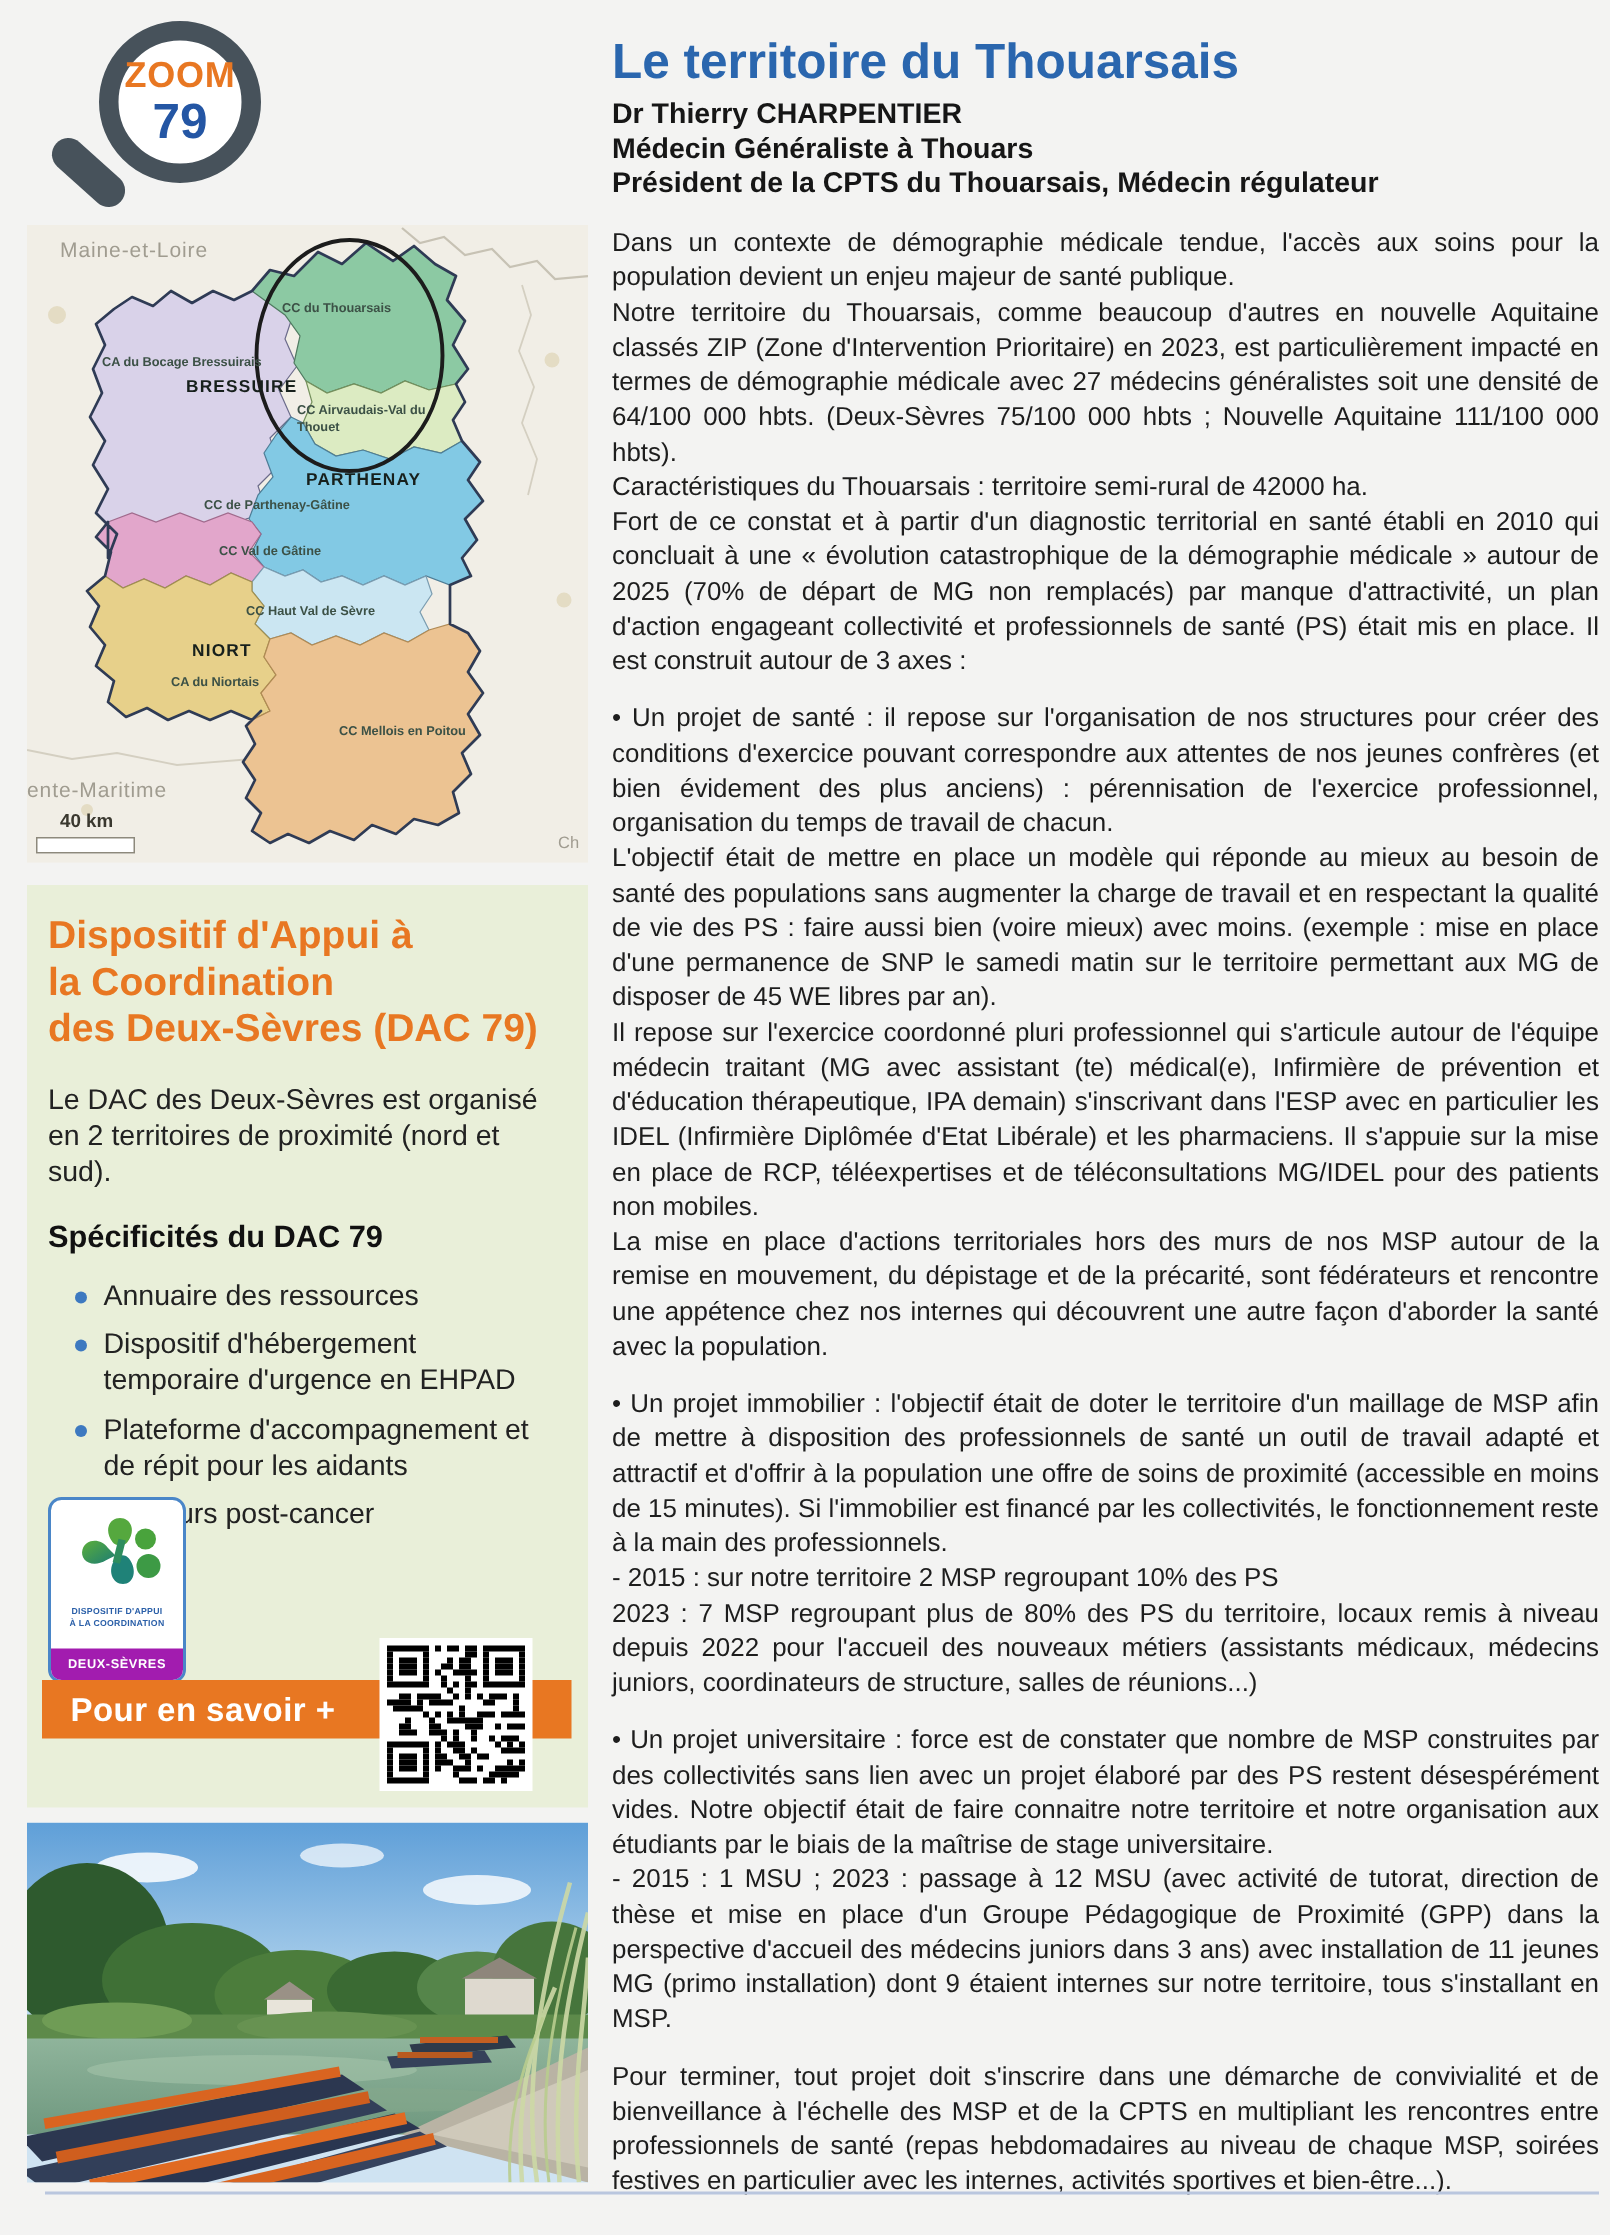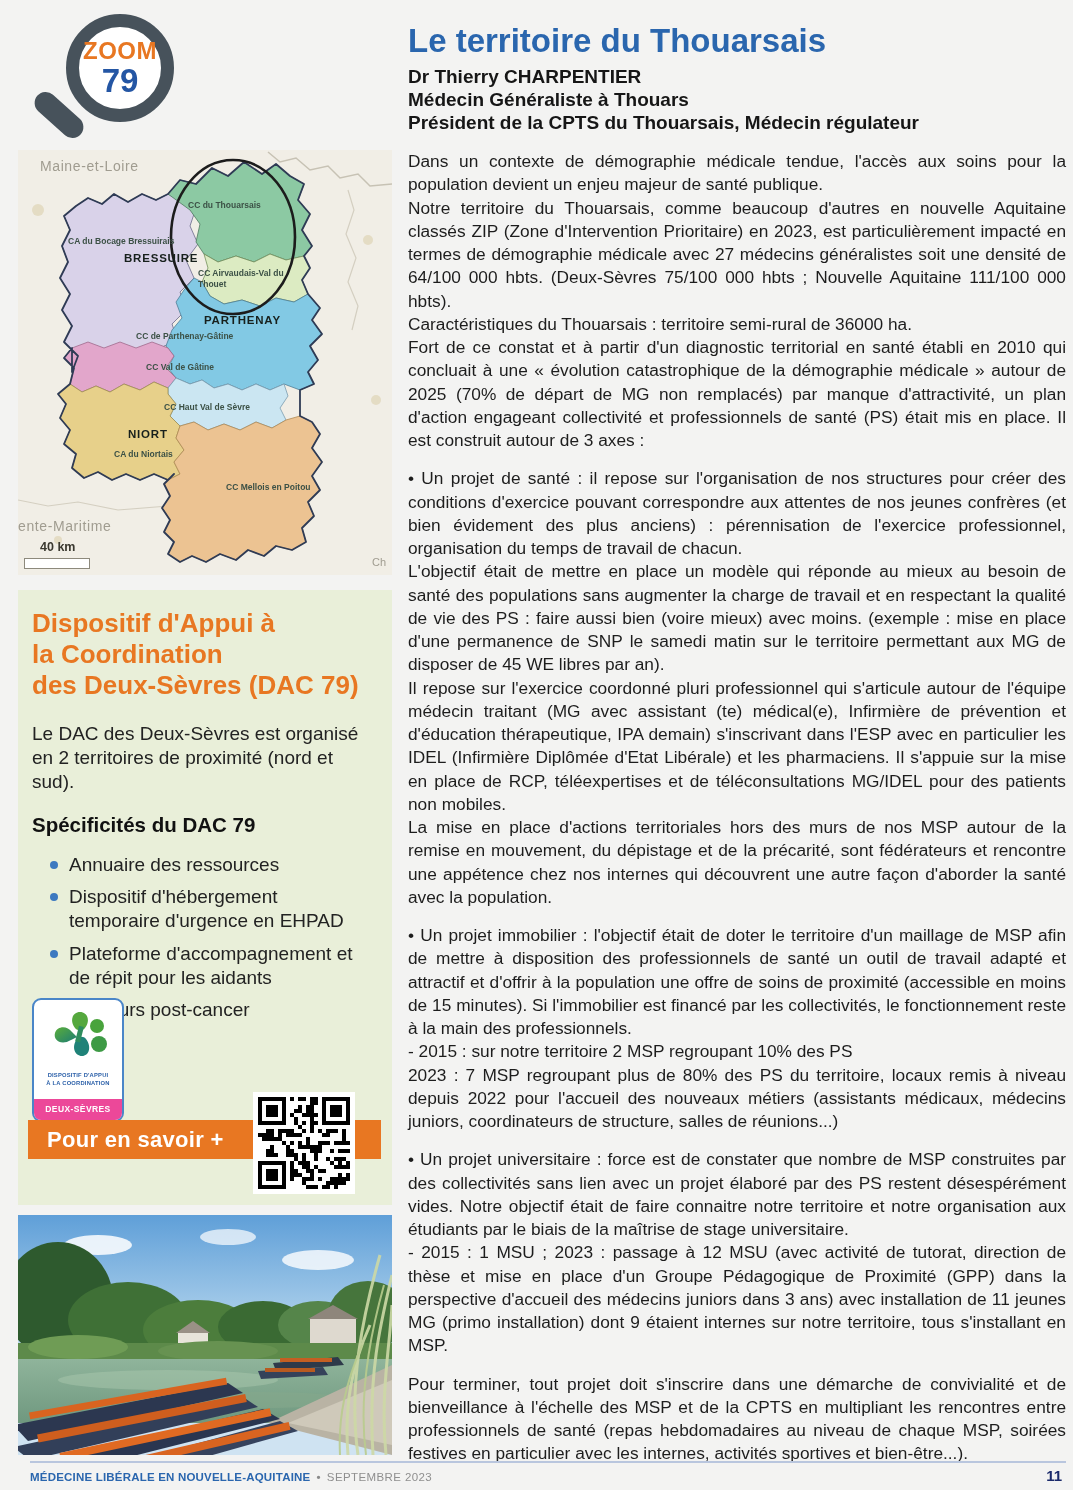--- a/index.html
+++ b/index.html
@@ -27,21 +27,21 @@
   
   .dac-box{position:absolute;left:18px;top:590px;width:374px;height:615px;background:var(--sidebar-bg,#e9efd9);box-sizing:border-box;padding:14px 14px 0 14px;}
   .dac-title{margin:4px 0 20px 0;font-size:26px;line-height:1.2;font-weight:bold;color:var(--accent-orange,#e87722);}
   .dac-intro{margin:0 0 18px 0;font-size:19px;line-height:1.28;color:#222;}
   .dac-subtitle{margin:0 0 10px 0;font-size:20.5px;font-weight:bold;color:#111;}
   .dac-bullets{list-style:none;margin:16px;padding:0;}
   .dac-bullets li{position:relative;padding-left:21px;font-size:19px;line-height:1.25;color:#222;margin-bottom:9px;}
   .dac-bullets li::before{content:"";position:absolute;left:2px;top:8px;width:8px;height:8px;border-radius:50%;background:#3d79c0;}
   .logo-card{position:absolute;left:14px;top:408px;width:92px;height:124px;background:#fff;border:2px solid #4a86c8;border-radius:9px;overflow:hidden;display:flex;flex-direction:column;align-items:center;box-sizing:border-box;}
   .logo-lines{font-size:5.8px;font-weight:bold;color:#2a5fa8;text-align:center;line-height:1.35;letter-spacing:.2px;}
-  .logo-banner{margin-top:auto;width:100%;background:#ec4899;color:#fff;font-size:8.5px;font-weight:bold;text-align:center;letter-spacing:.4px;padding:5px 0 6px 0;}
+  .logo-banner{margin-top:auto;width:100%;background:#a21caf;color:#fff;font-size:8.5px;font-weight:bold;text-align:center;letter-spacing:.4px;padding:5px 0 6px 0;}
   .cta-band{position:absolute;left:10px;top:530px;width:353px;height:39px;background:var(--accent-orange,#e87722);display:flex;align-items:center;}
   .cta-band span{color:#fff;font-weight:bold;font-size:22px;padding-left:19px;letter-spacing:.3px;}
   .qr{position:absolute;left:235px;top:502px;width:102px;height:102px;background:#fff;z-index:3;}
   .qr i{position:absolute;background:#000;}
 
   
   .photo{position:absolute;left:18px;top:1215px;width:374px;height:240px;overflow:hidden;background:#cfe3f2;}
 
   
   .article{position:absolute;left:408px;top:24px;width:658px;}
@@ -492,36 +492,30 @@
   <main class="article">
     <h1>Le territoire du Thouarsais</h1>
     <div class="author">
       <div>Dr Thierry CHARPENTIER</div>
       <div>Médecin Généraliste à Thouars</div>
       <div>Président de la CPTS du Thouarsais, Médecin régulateur</div>
     </div>
     <div id="article-body">
         <p>Dans un contexte de démographie médicale tendue, l'accès aux soins pour la population devient un enjeu majeur de santé publique.</p>
         <p>Notre territoire du Thouarsais, comme beaucoup d'autres en nouvelle Aquitaine classés ZIP (Zone d'Intervention Prioritaire) en 2023, est particulièrement impacté en termes de démographie médicale avec 27 médecins généralistes soit une densité de 64/100 000 hbts. (Deux-Sèvres 75/100 000 hbts ; Nouvelle Aquitaine 111/100 000 hbts).</p>
-        <p>Caractéristiques du Thouarsais : territoire semi-rural de 36000 ha.</p>
+        <p>Caractéristiques du Thouarsais : territoire semi-rural de 42000 ha.</p>
         <p>Fort de ce constat et à partir d'un diagnostic territorial en santé établi en 2010 qui concluait à une « évolution catastrophique de la démographie médicale » autour de 2025 (70% de départ de MG non remplacés) par manque d'attractivité, un plan d'action engageant collectivité et professionnels de santé (PS) était mis en place. Il est construit autour de 3 axes :</p>
         <p class="gap"><strong>• Un projet de santé : </strong>il repose sur l'organisation de nos structures pour créer des conditions d'exercice pouvant correspondre aux attentes de nos jeunes confrères (et bien évidement des plus anciens) : pérennisation de l'exercice professionnel, organisation du temps de travail de chacun.</p>
         <p>L'objectif était de mettre en place un modèle qui réponde au mieux au besoin de santé des populations sans augmenter la charge de travail et en respectant la qualité de vie des PS : faire aussi bien (voire mieux) avec moins. (exemple : mise en place d'une permanence de SNP le samedi matin sur le territoire permettant aux MG de disposer de 45 WE libres par an).</p>
         <p>Il repose sur l'exercice coordonné pluri professionnel qui s'articule autour de l'équipe médecin traitant (MG avec assistant (te) médical(e), Infirmière de prévention et d'éducation thérapeutique, IPA demain) s'inscrivant dans l'ESP avec en particulier les IDEL (Infirmière Diplômée d'Etat Libérale) et les pharmaciens. Il s'appuie sur la mise en place de RCP, téléexpertises et de téléconsultations MG/IDEL pour des patients non mobiles.</p>
         <p>La mise en place d'actions territoriales hors des murs de nos MSP autour de la remise en mouvement, du dépistage et de la précarité, sont fédérateurs et rencontre une appétence chez nos internes qui découvrent une autre façon d'aborder la santé avec la population.</p>
         <p class="gap"><strong>• Un projet immobilier : </strong>l'objectif était de doter le territoire d'un maillage de MSP afin de mettre à disposition des professionnels de santé un outil de travail adapté et attractif et d'offrir à la population une offre de soins de proximité (accessible en moins de 15 minutes). Si l'immobilier est financé par les collectivités, le fonctionnement reste à la main des professionnels.</p>
         <p>- 2015 : sur notre territoire 2 MSP regroupant 10% des PS</p>
         <p>2023 : 7 MSP regroupant plus de 80% des PS du territoire, locaux remis à niveau depuis 2022 pour l'accueil des nouveaux métiers (assistants médicaux, médecins juniors, coordinateurs de structure, salles de réunions...)</p>
         <p class="gap"><strong>• Un projet universitaire : </strong>force est de constater que nombre de MSP construites par des collectivités sans lien avec un projet élaboré par des PS restent désespérément vides. Notre objectif était de faire connaitre notre territoire et notre organisation aux étudiants par le biais de la maîtrise de stage universitaire.</p>
         <p>- 2015 : 1 MSU ; 2023 : passage à 12 MSU (avec activité de tutorat, direction de thèse et mise en place d'un Groupe Pédagogique de Proximité (GPP) dans la perspective d'accueil des médecins juniors dans 3 ans) avec installation de 11 jeunes MG (primo installation) dont 9 étaient internes sur notre territoire, tous s'installant en MSP.</p>
         <p class="gap">Pour terminer, tout projet doit s'inscrire dans une démarche de convivialité et de bienveillance à l'échelle des MSP et de la CPTS en multipliant les rencontres entre professionnels de santé (repas hebdomadaires au niveau de chaque MSP, soirées festives en particulier avec les internes, activités sportives et bien-être...).</p>
       </div>
   </main>
 
   <div class="footer-rule"></div>
-  <div class="footer">
-    <span class="fj">MÉDECINE LIBÉRALE EN NOUVELLE-AQUITAINE</span>
-    <span class="fsep">•</span>
-    <span class="fd">SEPTEMBRE 2023</span>
-    <span class="pagenum">11</span>
-  </div>
 
 </div>
 
 </body></html>

